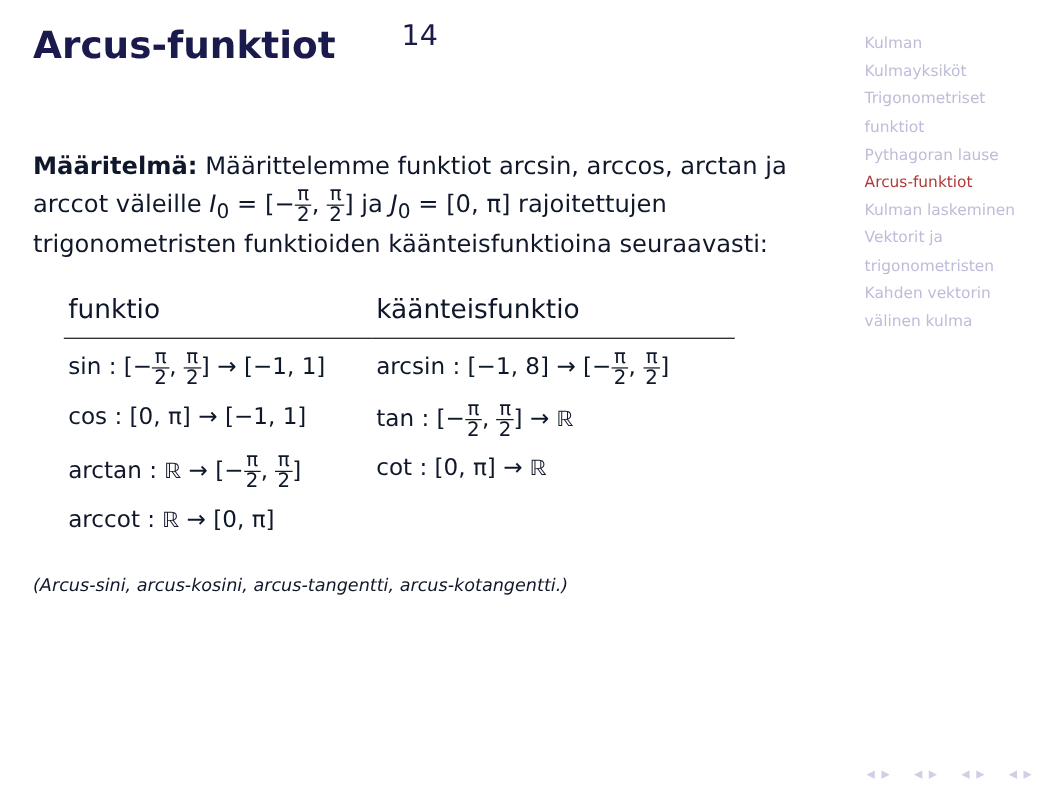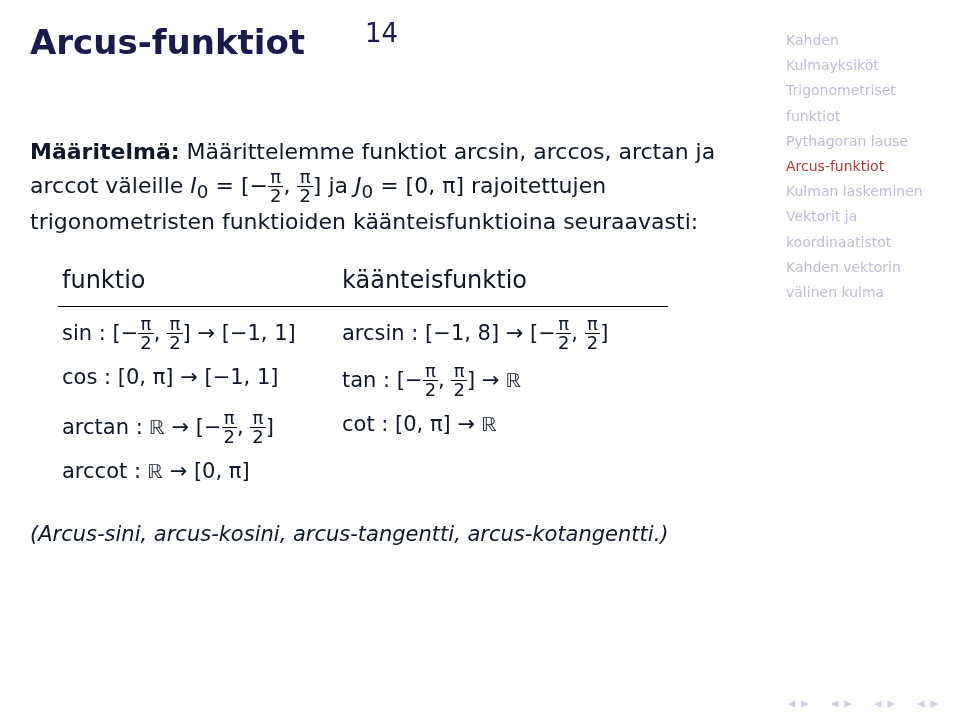--- a/index.html
+++ b/index.html
@@ -8,21 +8,21 @@
   .pagenum{position:absolute;left:365px;top:18px;font-size:26px;color:#1a1a4d;}
   .body{position:absolute;left:30px;top:135px;width:720px;color:#0f172a;font-size:22px;line-height:1.5;}
   .def-label{font-weight:bold;}
   .frac{display:inline-block;vertical-align:middle;text-align:center;line-height:1;font-size:18px;}
   .frac .n{display:block;padding:0 2px;}
   .frac .d{display:block;border-top:1.2px solid #000;padding:0 2px;}
   .table{margin-top:18px;margin-left:28px;display:grid;grid-template-columns:280px 330px;}
   .thead{border-bottom:1.5px solid #000;padding:6px 4px 8px 4px;font-size:24px;}
   .tcell{padding:8px 4px 2px 4px;font-size:21px;white-space:nowrap;}
   .bb{font-family:"Cambria Math","STIX Two Math","DejaVu Serif",serif;}
-  .note{margin-top:28px;font-style:italic;font-size:21px;}
+  .note{margin-top:28px;font-style:italic;font-size:16px;}
   .sidebar{position:absolute;right:24px;top:28px;width:150px;font-size:14px;line-height:1.8;}
   .sb-item{color:#bdbdd9;cursor:default;}
   .sb-item.active{color:#b03a3a;}
   .navbar{position:absolute;bottom:8px;right:22px;display:flex;gap:22px;color:#cfcfe8;font-size:15px;}
   .nav-group{display:flex;gap:6px;}
   .nav-glyph{cursor:pointer;}
 </style>
 </head>
 <body>
 <div class="slide">
@@ -60,27 +60,27 @@
     </div>
     <div class="tcell">
       <span>arccot : </span><span class="bb">ℝ</span><span> → [0, π]</span>
     </div>
   </div>
 
   <div class="note">(Arcus-sini, arcus-kosini, arcus-tangentti, arcus-kotangentti.)</div>
 </div>
 
 <div class="sidebar">
-  <div class="sb-item">Kahden</div>
+  <div class="sb-item">Kulman</div>
   <div class="sb-item">Kulmayksiköt</div>
   <div class="sb-item">Trigonometriset funktiot</div>
   <div class="sb-item">Pythagoran lause</div>
   <div class="sb-item active">Arcus-funktiot</div>
   <div class="sb-item">Kulman laskeminen</div>
-  <div class="sb-item">Vektorit ja koordinaatistot</div>
+  <div class="sb-item">Vektorit ja trigonometristen</div>
   <div class="sb-item">Kahden vektorin välinen kulma</div>
 </div>
 
 <div class="navbar">
   <span class="nav-group">
     <span class="nav-glyph">◂</span>
     <span class="nav-glyph">▸</span>
   </span>
   <span class="nav-group">
     <span class="nav-glyph">◂</span>

